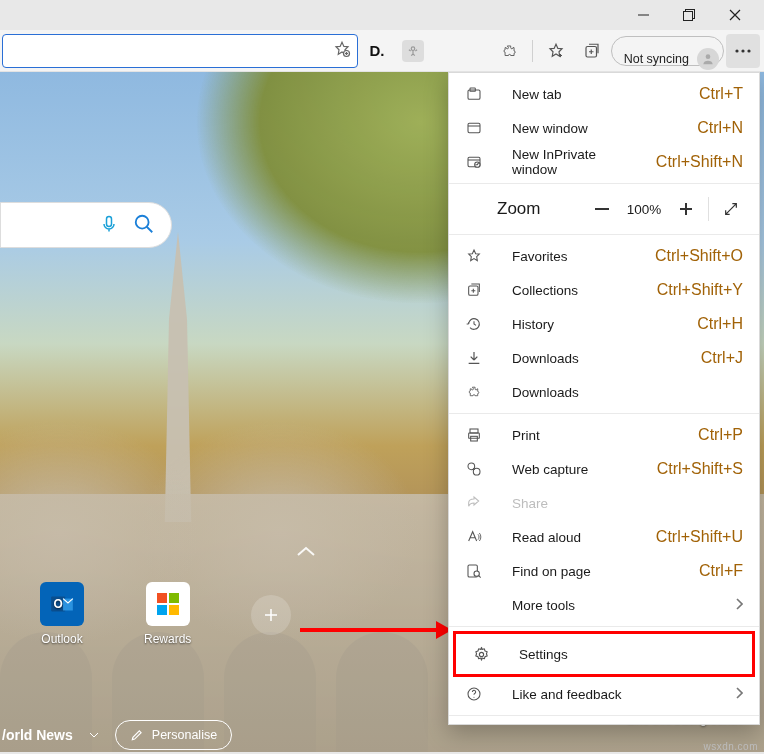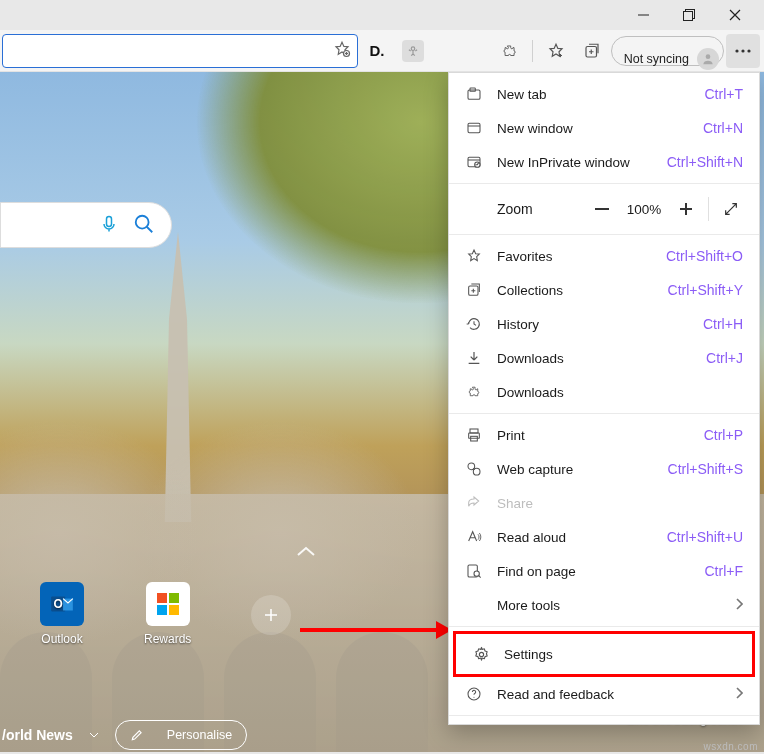--- a/index.html
+++ b/index.html
@@ -117,51 +117,51 @@
   .tile{display:flex;flex-direction:column;align-items:center;gap:6px;color:#fff;font-size:12px;text-shadow:0 1px 2px rgba(0,0,0,.6)}
   .tile .box{width:44px;height:44px;border-radius:6px;display:flex;align-items:center;justify-content:center;}
   .tile-outlook .box{background:#0364b8}
   .tile-rewards .box{background:#fff}
   .tile-add{width:40px;height:40px;border-radius:50%;background:rgba(255,255,255,.18);display:flex;align-items:center;justify-content:center;color:#fff;margin-top:2px;}
 
   .chev-up{position:absolute;left:296px;top:472px;color:#fff;opacity:.9}
 
   .bottom-row{position:absolute;left:0;bottom:2px;display:flex;align-items:center;gap:14px;color:#fff;padding-left:2px;}
   .bottom-row .wn{font-weight:600;font-size:14px}
-  .personalise{height:30px;border:1.5px solid #fff;border-radius:15px;display:flex;align-items:center;gap:23px;padding:0 14px;color:#fff;font-size:12.5px}
+  .personalise{height:30px;border:1.5px solid #fff;border-radius:15px;display:flex;align-items:center;gap:8px;padding:0 14px;color:#fff;font-size:12.5px}
 
   .bg-q{position:absolute;right:20px;bottom:26px;color:#fff;font-size:12px;text-shadow:0 1px 2px rgba(0,0,0,.6);display:flex;align-items:center;gap:6px;}
 
   
   .arrow{position:absolute;left:300px;top:556px;width:140px;height:4px;background:#ff0000;}
   .arrow::after{content:"";position:absolute;right:-12px;top:-7px;border-left:16px solid #ff0000;border-top:9px solid transparent;border-bottom:9px solid transparent;}
 
   
   .menu{
     position:absolute; right:4px; top:0;
     width: 312px;
     background:#fff;
     border:1px solid #d9d9d9;
     box-shadow: 0 8px 22px rgba(0,0,0,.25);
     z-index:10;
     padding:4px 0;
   }
   .mrow{
     display:flex;align-items:center;height:34px;
-    padding:0 16px;gap:14px;color:#1a1a1a;
+    padding:0 16px;gap:29px;color:#1a1a1a;
   }
   .mrow .ic{width:18px;height:18px;display:flex;align-items:center;justify-content:center;color:#555;flex-shrink:0}
   .mrow .lbl{flex:1;font-size:13.5px;}
-  .mrow .sc{font-size:14px;color:#8b5cf6;}
+  .mrow .sc{font-size:16px;color:#a16207;}
   .mrow .chev{color:#777}
   .mrow.disabled{color:#bdbdbd}
   .mrow.disabled .ic{color:#bdbdbd}
   .msep{height:1px;background:#eaeaea;margin:4px 0;}
   .zoomrow{height:42px;padding:0 10px 0 48px;display:flex;align-items:center;}
-  .zoomrow .zlbl{font-size:14px;flex:1}
+  .zoomrow .zlbl{font-size:17px;flex:1}
   .zoomrow .zbtn{width:36px;height:36px;display:flex;align-items:center;justify-content:center;color:#333}
   .zoomrow .zval{width:48px;text-align:center;font-size:13.5px}
   .zoomrow .vd{width:1px;height:24px;background:#e0e0e0;margin:0 4px}
 
   .settings-hl{
     border:3px solid #ff0000;
     margin:0 4px;
   }
   .settings-hl .mrow{height:40px}
 
@@ -499,21 +499,21 @@
       </div>
     </div>
     <div class="mrow">
       <span class="ic">
           <svg width="16" height="16" viewBox="0 0 24 24" fill="none" stroke="#555" stroke-width="1.6">
             <circle cx="12" cy="12" r="9"></circle>
             <path d="M9.5 9a2.5 2.5 0 1 1 3.5 2.3c-.8.4-1 1-1 1.7"></path>
             <circle cx="12" cy="17" r=".8" fill="#555" stroke="none"></circle>
           </svg>
         </span>
-      <span class="lbl">Read and feedback</span>
+      <span class="lbl">Like and feedback</span>
       <span class="chev"><svg width="8" height="12" viewBox="0 0 8 12" fill="none" stroke="#777" stroke-width="1.6">
             <path d="M2 1l5 5-5 5"></path>
           </svg></span>
     </div>
     <div class="msep"></div>
 
   </div>
 </div>
 
 <div class="watermark">wsxdn.com</div>

